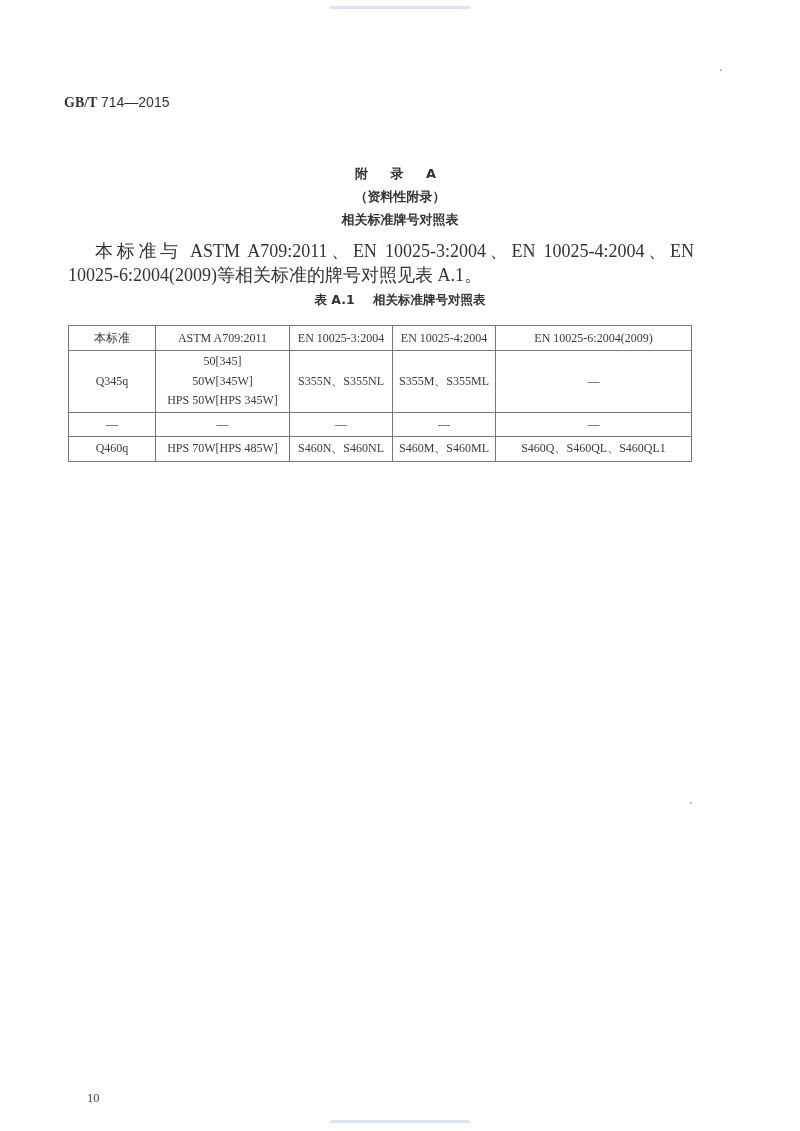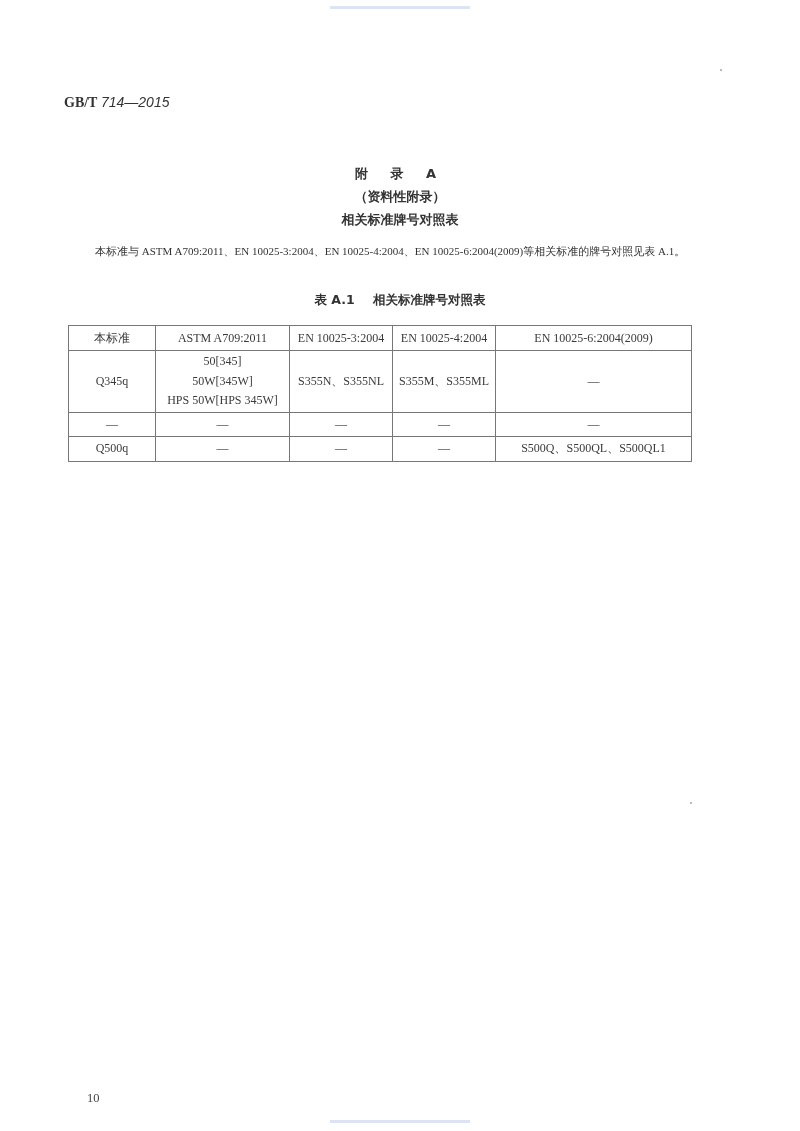--- a/index.html
+++ b/index.html
@@ -14,31 +14,31 @@
     letter-spacing: 0.2px;
   }
   .wm-top { top: 6px; }
   .wm-bottom { top: 1120px; }
   .wm-bar { display: inline-block; width: 140px; height: 3px; background: #dde3f2; }
   .header-code {
     position: absolute; left: 64px; top: 94px; font-size: 14px; color: #333;
     font-family: "Liberation Serif", serif;
   }
   .header-code .prefix { font-weight: bold; }
-  .header-code .num { font-family: "Liberation Sans", sans-serif; font-style: italic; }
+  .header-code .num { font-family: "Liberation Sans", sans-serif; }
   .appendix {
     position: absolute; left: 0; width: 800px; text-align: center;
     font-family: "DejaVu Sans", sans-serif; font-weight: bold; font-size: 13px; color: #333;
   }
   .app-title { top: 165px; letter-spacing: 9px; }
   .app-sub { top: 188px; }
   .app-name { top: 211px; }
   .intro {
     position: absolute; left: 68px; top: 239px; width: 626px;
-    font-size: 11px; line-height: 24px; color: #333;
+    font-size: 18px; line-height: 24px; color: #333;
     font-family: "Liberation Serif", "DejaVu Serif", serif;
     text-indent: 27px; text-align: justify;
   }
   .table-caption {
     position: absolute; left: 0; width: 800px; top: 292px; text-align: center;
     font-family: "DejaVu Sans", sans-serif; font-weight: bold; font-size: 12.5px; color: #333;
   }
   .table-caption .cap-num { margin-right: 14px; }
   table.cmp {
     position: absolute; left: 68px; top: 325px; width: 623px;
@@ -113,24 +113,24 @@
       <td>—</td>
     </tr>
     <tr>
       <td>—</td>
       <td>—</td>
       <td>—</td>
       <td>—</td>
       <td>—</td>
     </tr>
     <tr>
-      <td>Q500q</td>
-      <td>—</td>
-      <td>—</td>
-      <td>—</td>
-      <td>S500Q、S500QL、S500QL1</td>
+      <td>Q460q</td>
+      <td>HPS 70W[HPS 485W]</td>
+      <td>S460N、S460NL</td>
+      <td>S460M、S460ML</td>
+      <td>S460Q、S460QL、S460QL1</td>
     </tr>
   </tbody>
 </table>
 
 <div class="page-num">10</div>
 
 <div class="watermark wm-bottom"><span class="wm-bar"></span></div>
 
 </body></html>

